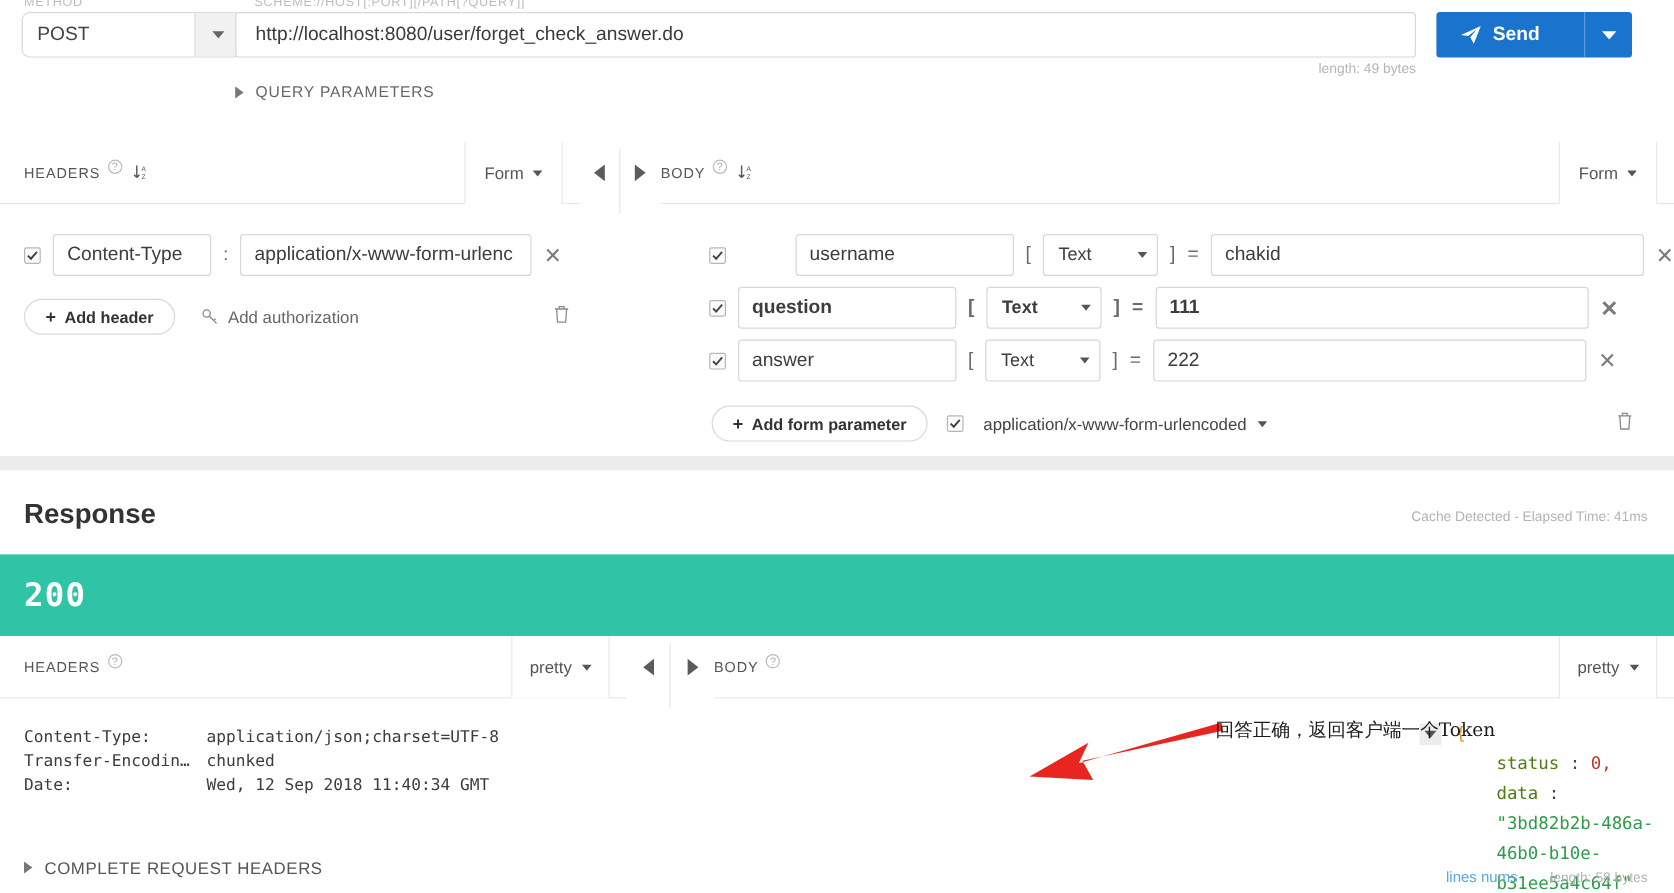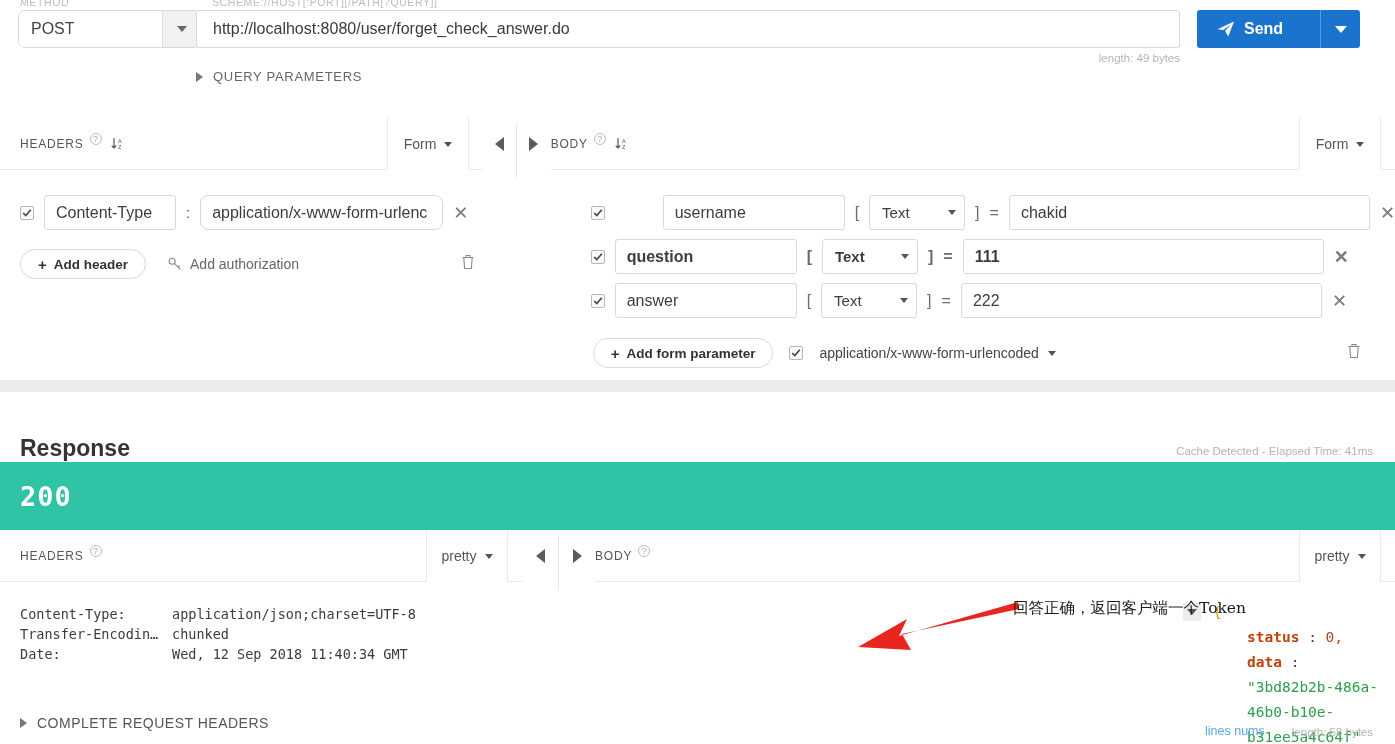--- a/index.html
+++ b/index.html
@@ -165,21 +165,21 @@
   .link-ghost {
     display:inline-flex;align-items:center;gap:8px;font-size:14px;color:#666;cursor:pointer;
   }
   .trash { color:#8a8a8a; cursor:pointer; }
 
   
   .big-div { position:absolute; left:0; top:380px; width:1395px; height:12px; background:#ececec; }
 
   
   .resp-head {
-    position:absolute; left:0; top:412px; width:1395px; height:70px; background:#fff;text-decoration:underline;
+    position:absolute; left:0; top:392px; width:1395px; height:70px; background:#fff;text-decoration:underline;
   }
   .resp-title {
     position:absolute; left:20px; top:23px;
     font-size:23px; font-weight:bold; color:#333;
   }
   .resp-meta {
     position:absolute; right:22px; top:33px; font-size:11.5px; color:#b3b3b3;
   }
   .status-bar {
     position:absolute; left:0; top:462px; width:1395px; height:68px;
@@ -211,21 +211,21 @@
   .json {
     position:absolute; left:618px; top:70px;
     font-family:"DejaVu Sans Mono", monospace; font-size:14.5px; line-height:25px;
   }
   .j-toggle {
     position:absolute; left:-30px; top:3px; width:18px; height:18px;
     background:#ececec; display:flex; align-items:center; justify-content:center;
   }
   .caret-j { width:0;height:0;border-left:5px solid transparent;border-right:5px solid transparent;border-top:6px solid #555; }
   .j-brace { color:#d99a2b; }
-  .j-key { color:#c2410c; font-weight:bold;margin-top:19px; }
+  .j-key { color:#4d7c0f; font-weight:normal;margin-top:19px; }
   .j-num { color:#c0392b; }
   .j-str { color:#2e9c4a; }
   .j-punc { color:#444; }
   .j-indent { padding-left: 34px; }
 
   .lines-nums {
     position:absolute; left:610px; bottom:6px; font-size:12.5px; color:#5aa7e0; cursor:pointer;
   }
   .len-resp {
     position:absolute; right:22px; bottom:6px; font-size:11.5px; color:#b3b3b3;
@@ -298,21 +298,21 @@
       </div>
 
       <div class="row" style="margin:25px 0 0 20px;">
         <span class="cb">
           <svg width="10" height="10" viewBox="0 0 10 10">
               <path d="M1.2 5 L3.8 7.6 L8.8 1.8" stroke="#444" stroke-width="1.6" fill="none"></path>
             </svg>
         </span>
         <span class="tbox" style="width:132px;">Content-Type</span>
         <span class="colon">:</span>
-        <span class="tbox" style="width:243px;border-radius:8px;">application/x-www-form-urlenc</span>
+        <span class="tbox" style="width:243px;">application/x-www-form-urlenc</span>
         <span class="xclose">✕</span>
       </div>
 
       <div class="row" style="margin:19px 0 0 20px;gap:22px;">
         <span class="pill-btn">
           <span class="plus">+</span>
           <span>Add header</span>
         </span>
         <span class="link-ghost">
           <svg width="14" height="14" viewBox="0 0 14 14">

